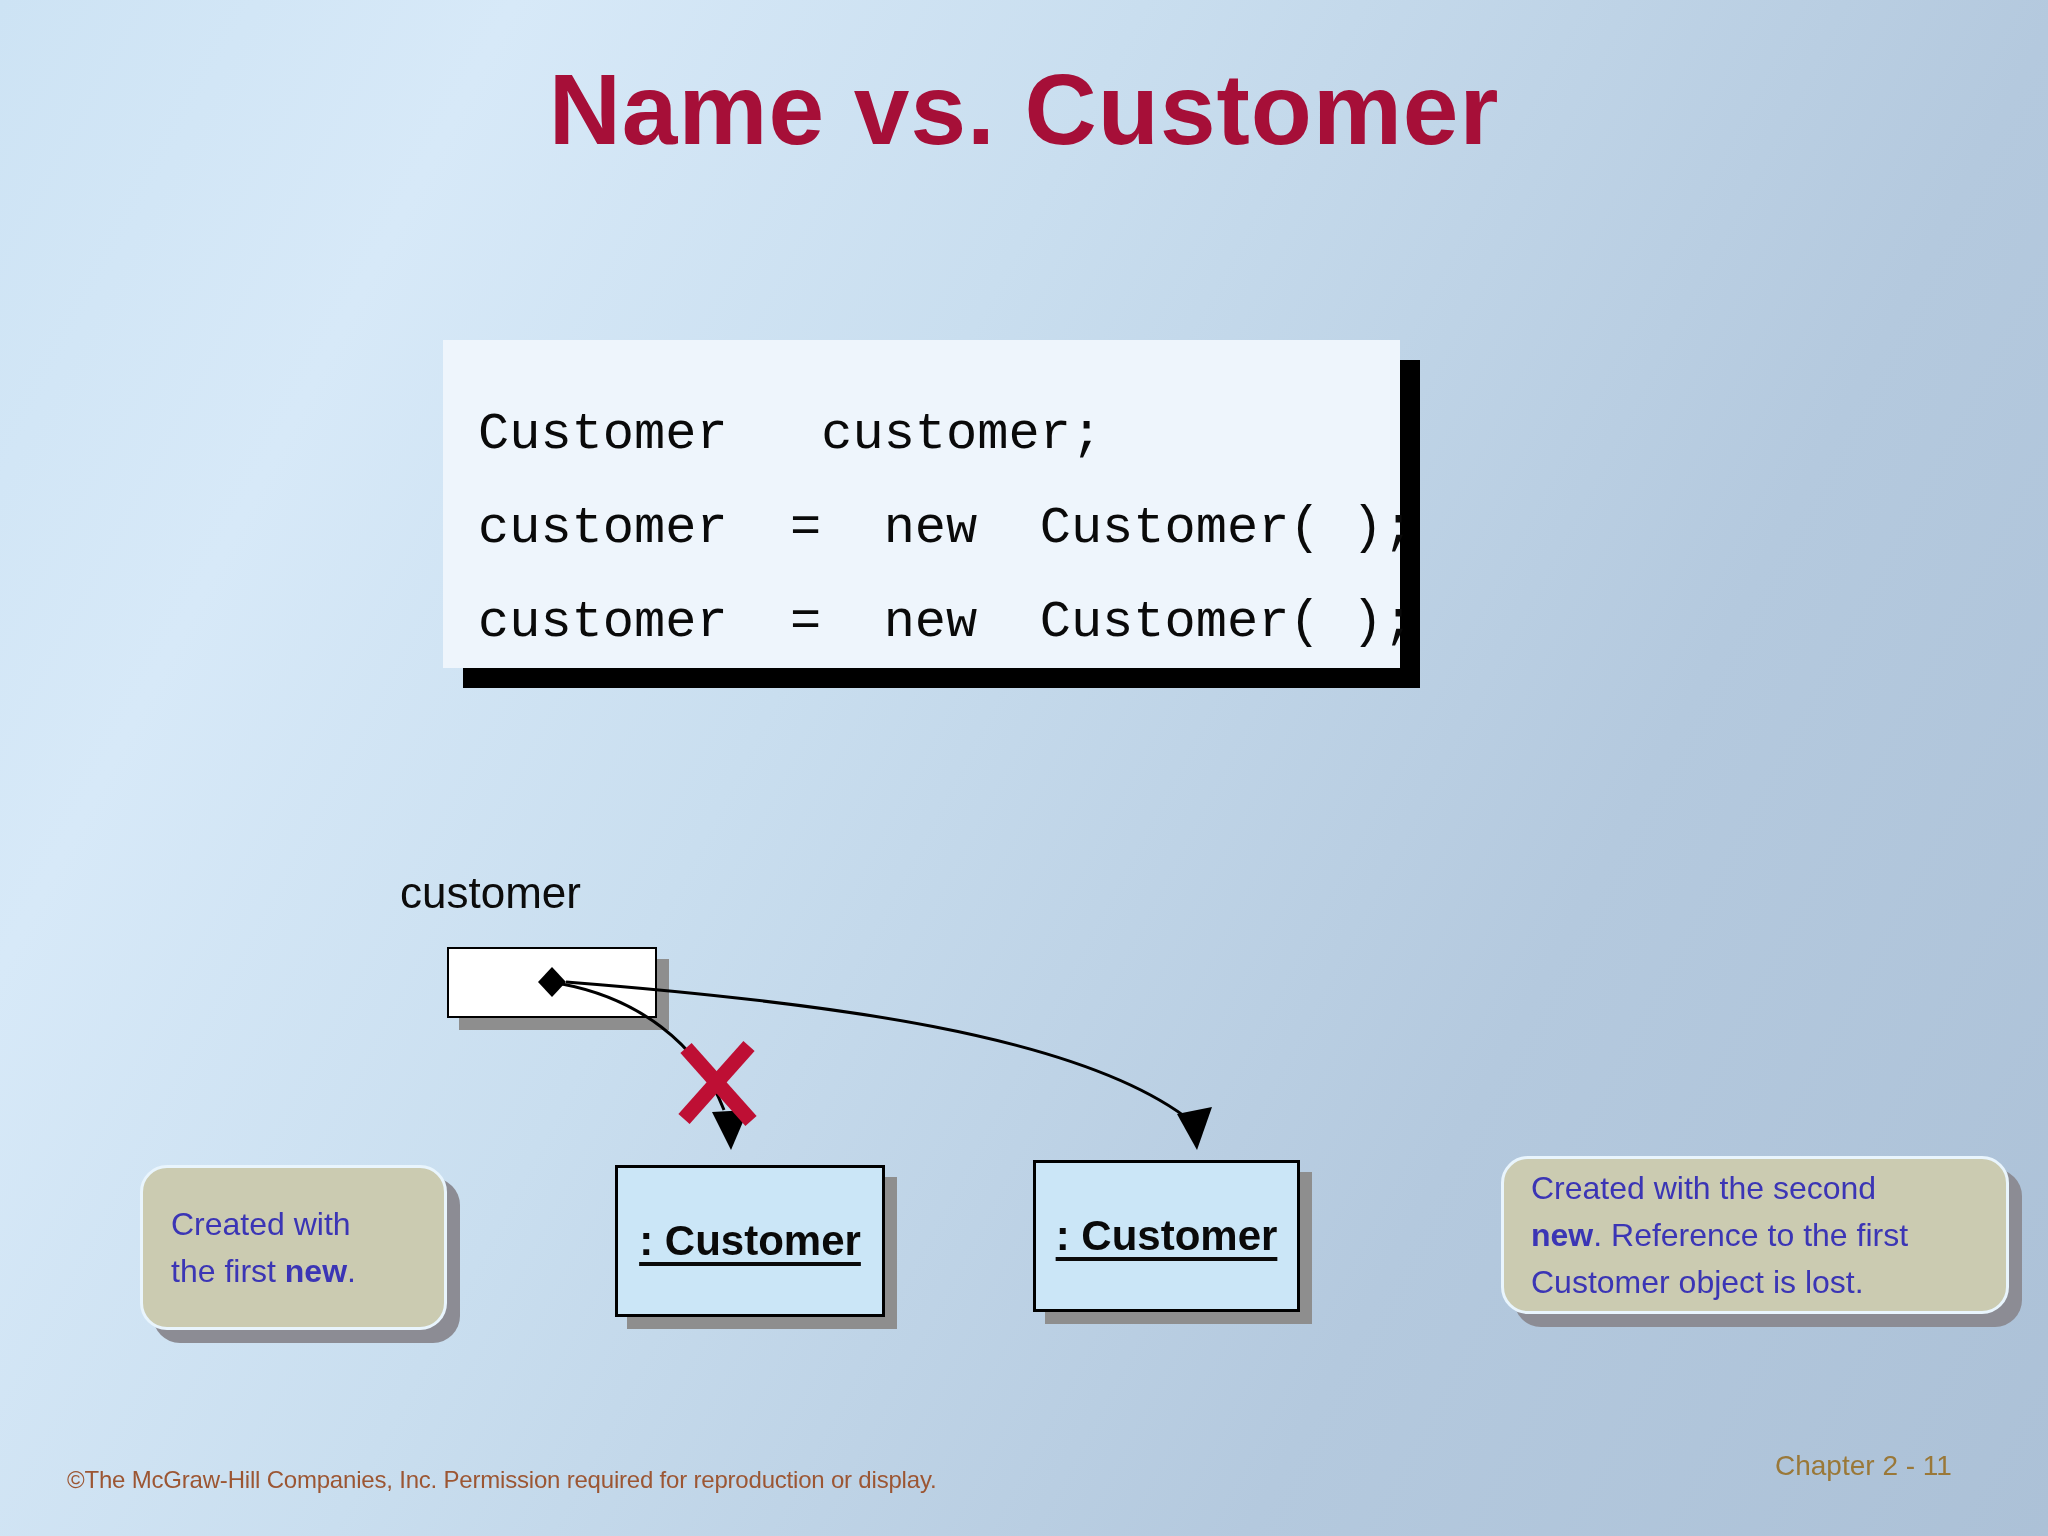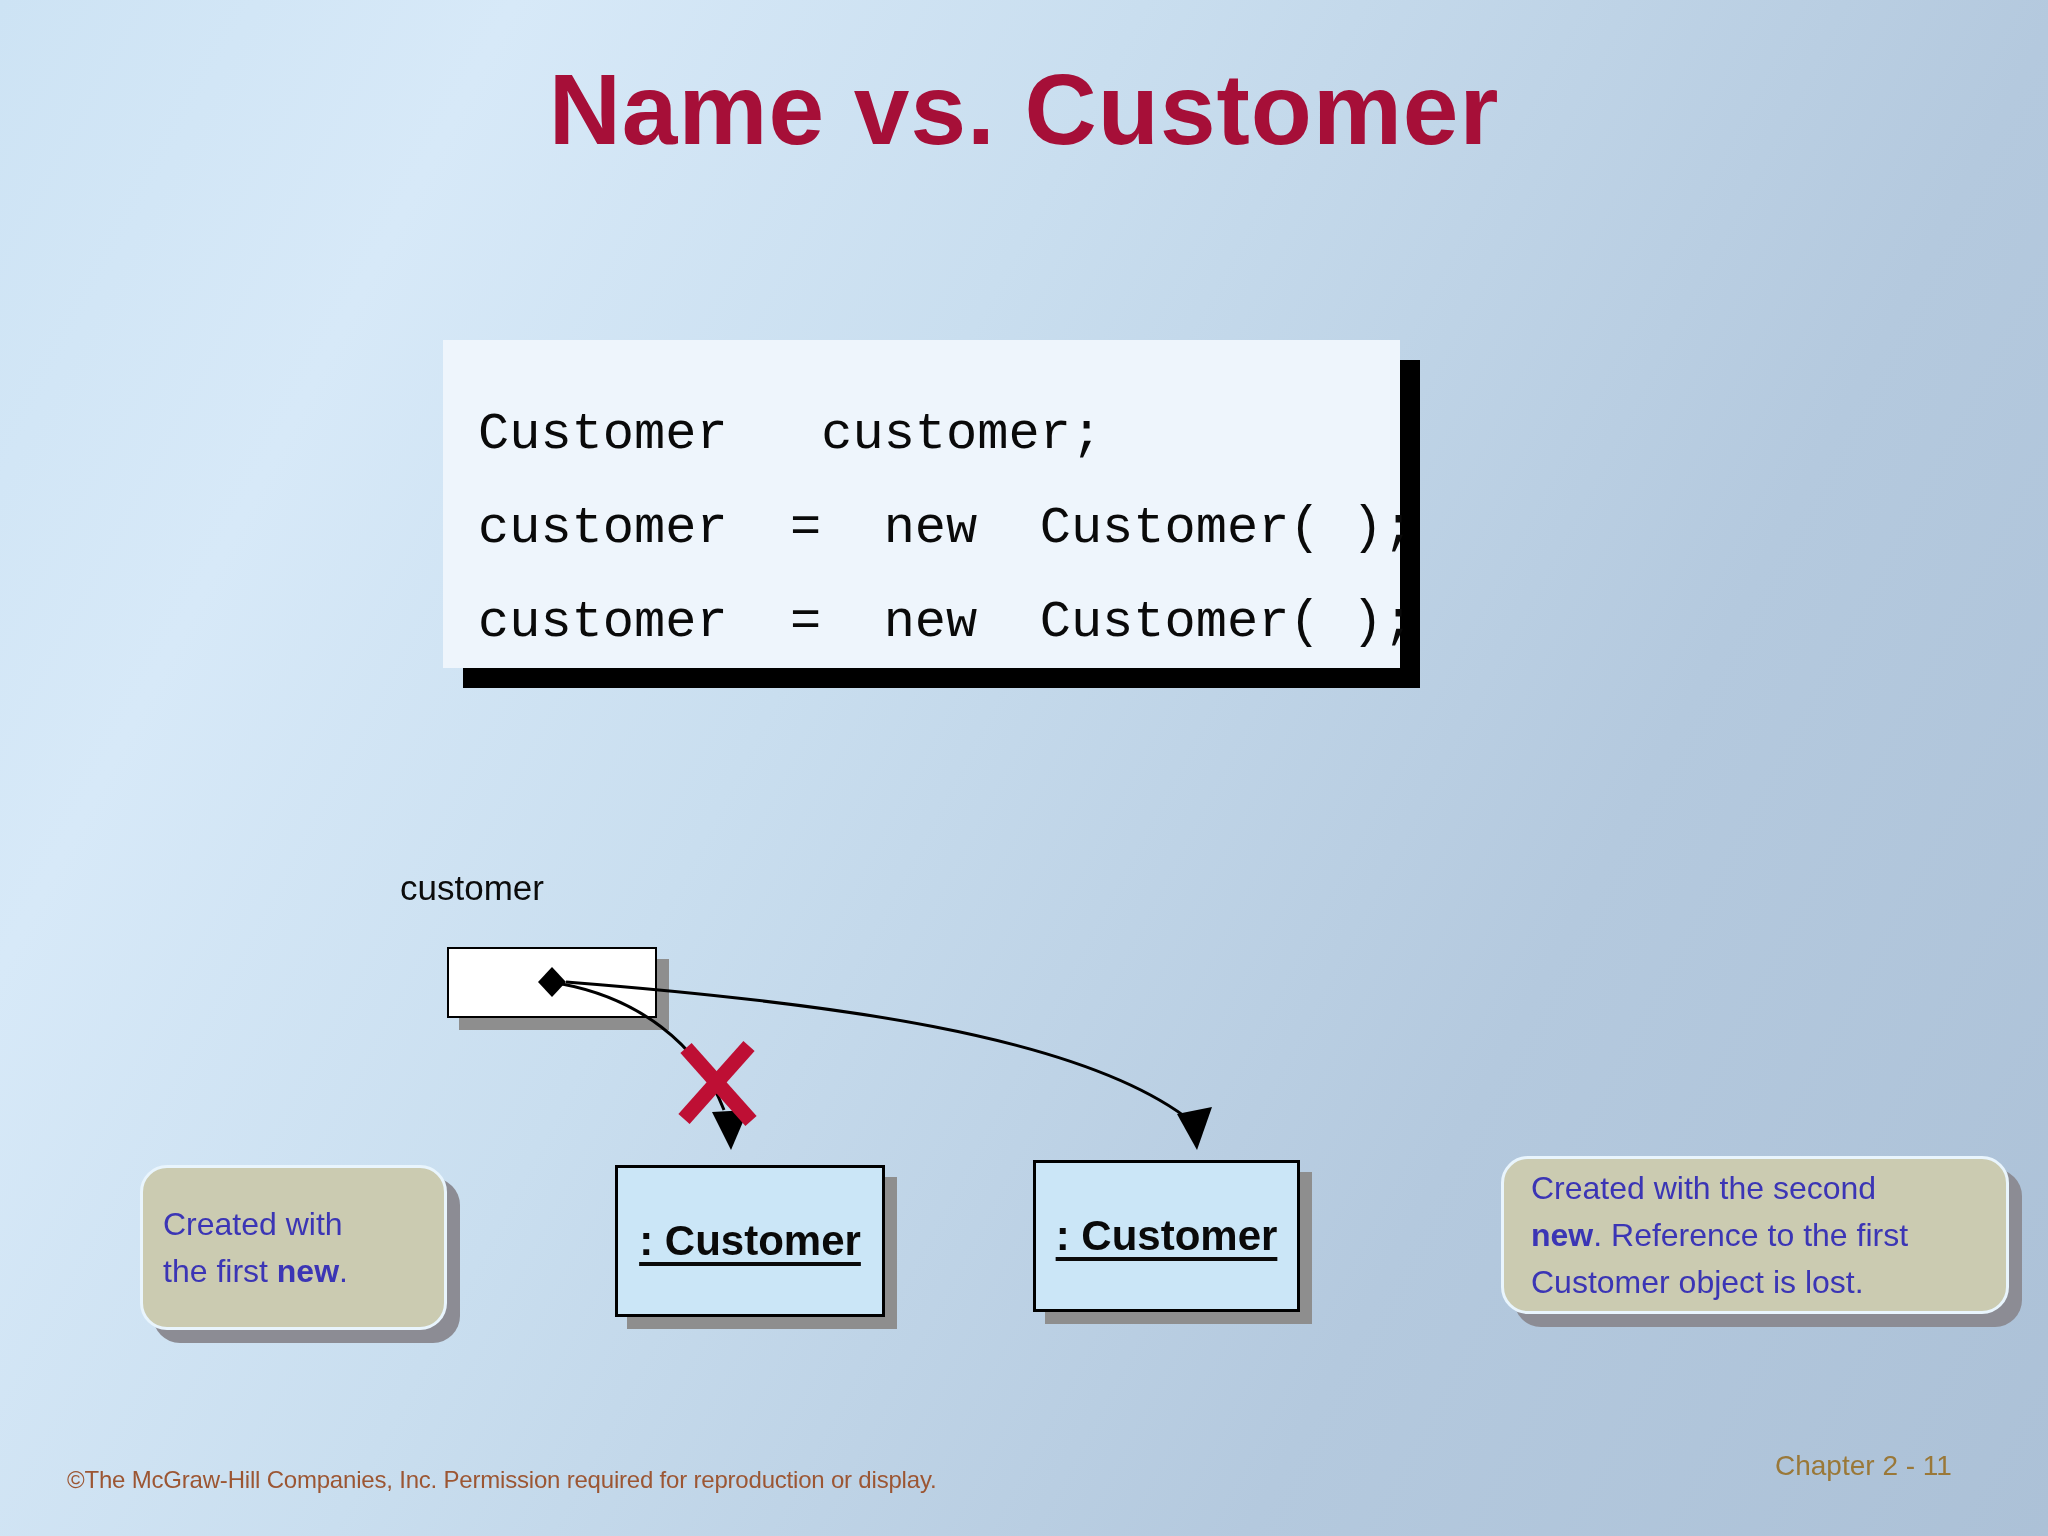--- a/index.html
+++ b/index.html
@@ -32,21 +32,21 @@
     background:var(--code-box-bg);
     box-shadow:20px 20px 0 #000;
     padding:48px 0 0 35px;
   }
   .code-line{
     font-family:"Liberation Mono","DejaVu Sans Mono",monospace;
     font-size:52px;line-height:94px;color:#0a0a0a;white-space:pre;
   }
   .var-label{
     position:absolute;left:400px;top:868px;
-    font-size:35px;color:#0c0c0c;
+    font-size:44px;color:#0c0c0c;
   }
   .var-box{
     position:absolute;left:447px;top:947px;width:210px;height:71px;
     background:#fff;border:2px solid #000;
     box-shadow:12px 12px 0 var(--shadow-gray);
   }
   .diagram-svg{
     position:absolute;left:0;top:0;width:2048px;height:1536px;
     pointer-events:none;
   }
@@ -70,21 +70,21 @@
   .callout{
     position:absolute;
     background:var(--callout-bg-tan);
     border:3px solid #E9F5FD;border-radius:27px;
     box-shadow:13px 13px 0 #8C8C94;
     display:flex;align-items:center;
     color:var(--callout-text-blue);
     font-size:32px;line-height:47px;
   }
   .callout-text{white-space:pre-line;}
-  .callout-left{left:140px;top:1165px;width:307px;height:165px;padding-left:20px;}
+  .callout-left{left:140px;top:1165px;width:307px;height:165px;padding-left:28px;}
   .callout-right{left:1501px;top:1156px;width:508px;height:158px;padding-left:27px;}
   .footer-copyright{
     position:absolute;left:67px;top:1466px;
     font-family:Liberation Sans, sans-serif;
     font-size:24px;letter-spacing:-0.2px;
     color:var(--footer-brown-red);
     text-align:right;
   }
   .page-label{
     position:absolute;left:1775px;top:1450px;

